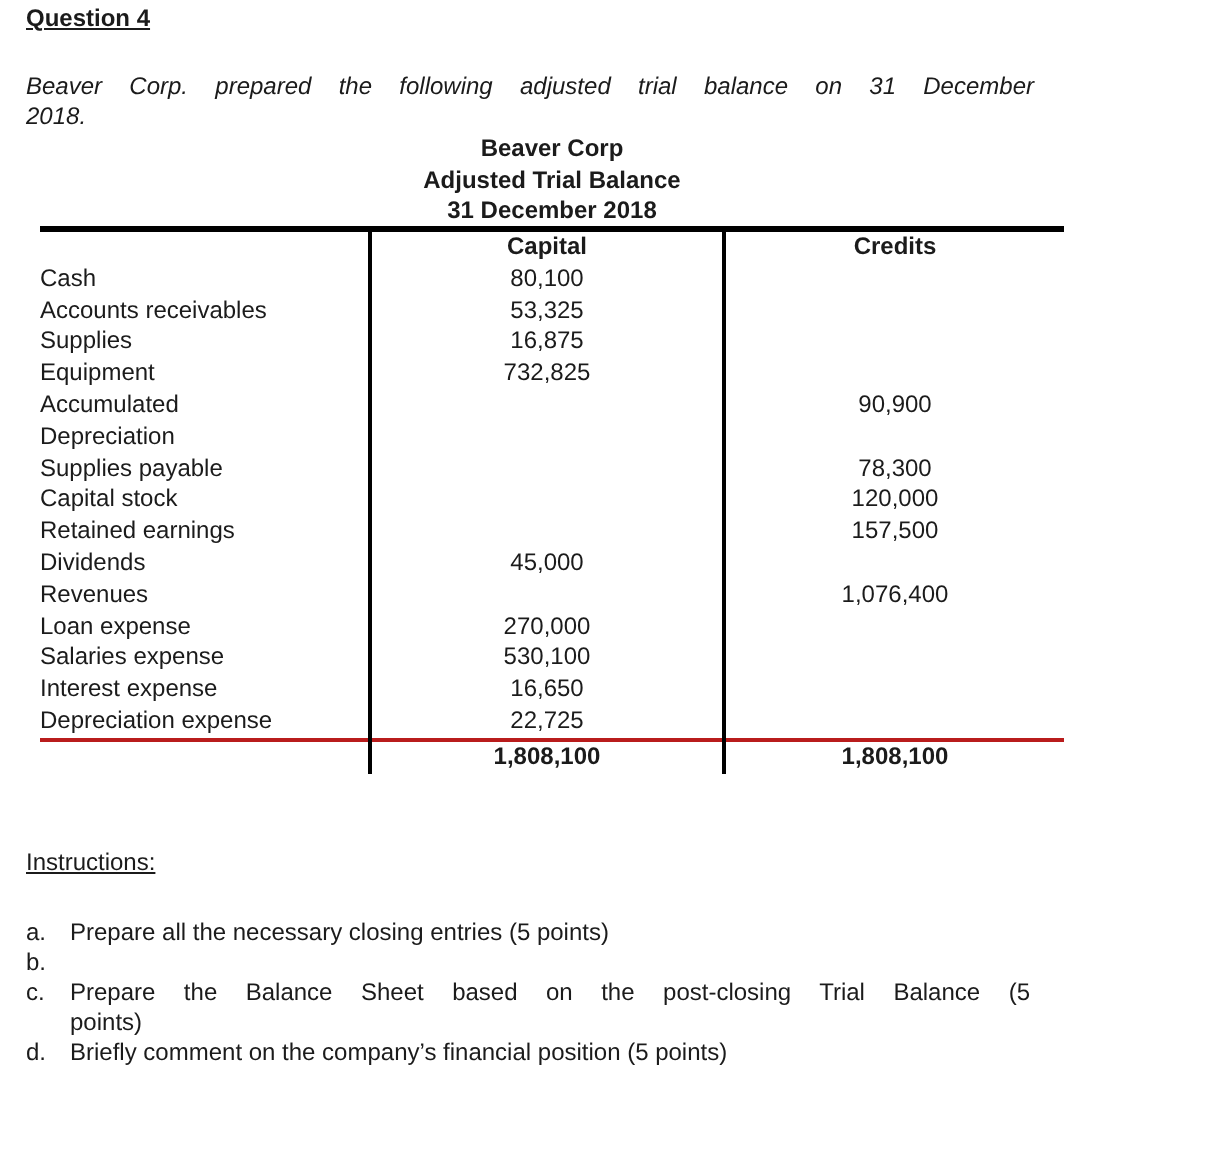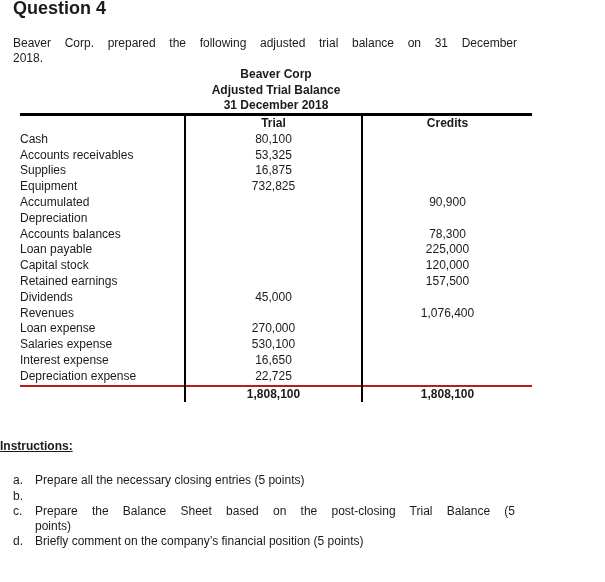--- a/index.html
+++ b/index.html
@@ -5,30 +5,31 @@
   * { margin: 0; padding: 0; box-sizing: border-box; }
   html, body { background: #ffffff; }
   body {
     width: 605px; height: 582px;
     overflow: hidden;
     font-family: "Liberation Sans", sans-serif;
     color: #1b1b1b;
   }
   .q-title {
     margin: -3px 0 0 13px;
-    font-size: 18px; font-weight: bold;
+    font-size: 12px; font-weight: bold;
+    text-decoration: underline;
     line-height: 15px;
     display: inline-block;
   }
   .intro {
     margin: 18px 0 0 13px;
     width: 504px;
     font-size: 12px;
   }
-  .intro .line { line-height: 15.2px; }
+  .intro .line { line-height: 15.2px; font-style: italic; }
   .line.stretch { text-align: justify; text-align-last: justify; }
   .statement-heading {
     margin: 1px 0 0 20px;
     width: 512px;
     text-align: center;
     font-weight: bold;
     font-size: 12px;
   }
   .statement-heading div { line-height: 15.2px; }
   table.tb {
@@ -43,26 +44,25 @@
     font-size: 12px;
     line-height: 15.8px;
     vertical-align: top;
   }
   td.acct { padding-left: 7px; white-space: pre-line; }
   td.debit, td.credit { text-align: center; }
   td.debit { border-left: 2px solid #000; border-right: 2px solid #000; }
   tr.header td { font-weight: bold; }
   tr.total td { border-top: 2px solid #b91c1c; font-weight: bold; }
   .instructions-title {
-    margin: 37px 0 0 0;
+    margin: 37px 0 0 13px;
     font-size: 12px;
     text-decoration: underline;
     line-height: 15px;
     display: inline-block;
-    font-weight: bold;
   }
   .items { margin: 19px 0 0 13px; font-size: 12px; }
   .item { display: flex; }
   .item .label { width: 22px; flex: none; line-height: 15.2px; }
   .item .text { width: 480px; }
   .item .text .line { line-height: 15.2px; }
 </style>
 </head>
 <body>
 
@@ -83,21 +83,21 @@
 
   <table class="tb">
     <colgroup>
       <col style="width:165px">
         <col style="width:177px">
         <col style="width:170px">
     </colgroup>
     <tbody>
         <tr class="header">
       <td class="acct"></td>
-      <td class="debit">Trial</td>
+      <td class="debit">Capital</td>
       <td class="credit">Credits</td>
     </tr>
     <tr>
       <td class="acct">Cash</td>
       <td class="debit">80,100</td>
       <td class="credit"></td>
     </tr>
     <tr>
       <td class="acct">Accounts receivables</td>
       <td class="debit">53,325</td>
@@ -113,28 +113,23 @@
       <td class="debit">732,825</td>
       <td class="credit"></td>
     </tr>
     <tr>
       <td class="acct">Accumulated
 Depreciation</td>
       <td class="debit"></td>
       <td class="credit">90,900</td>
     </tr>
     <tr>
-      <td class="acct">Accounts balances</td>
+      <td class="acct">Supplies payable</td>
       <td class="debit"></td>
       <td class="credit">78,300</td>
-    </tr>
-    <tr>
-      <td class="acct">Loan payable</td>
-      <td class="debit"></td>
-      <td class="credit">225,000</td>
     </tr>
     <tr>
       <td class="acct">Capital stock</td>
       <td class="debit"></td>
       <td class="credit">120,000</td>
     </tr>
     <tr>
       <td class="acct">Retained earnings</td>
       <td class="debit"></td>
       <td class="credit">157,500</td>

